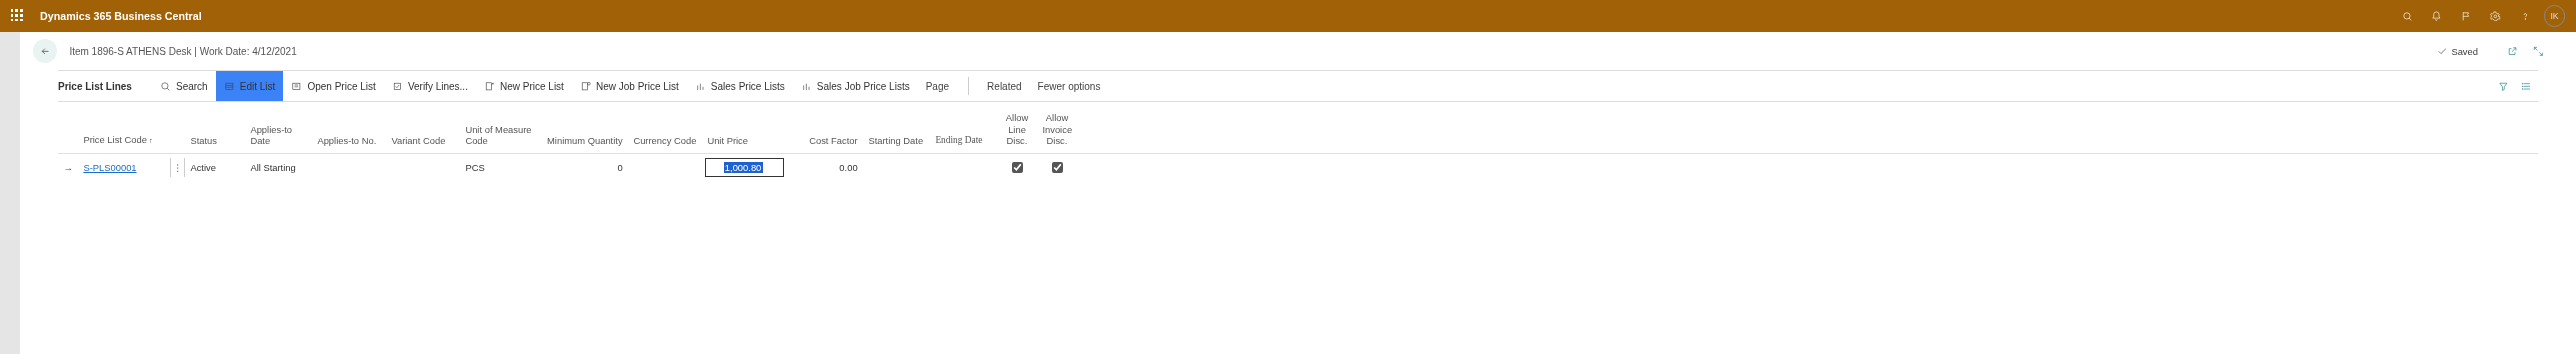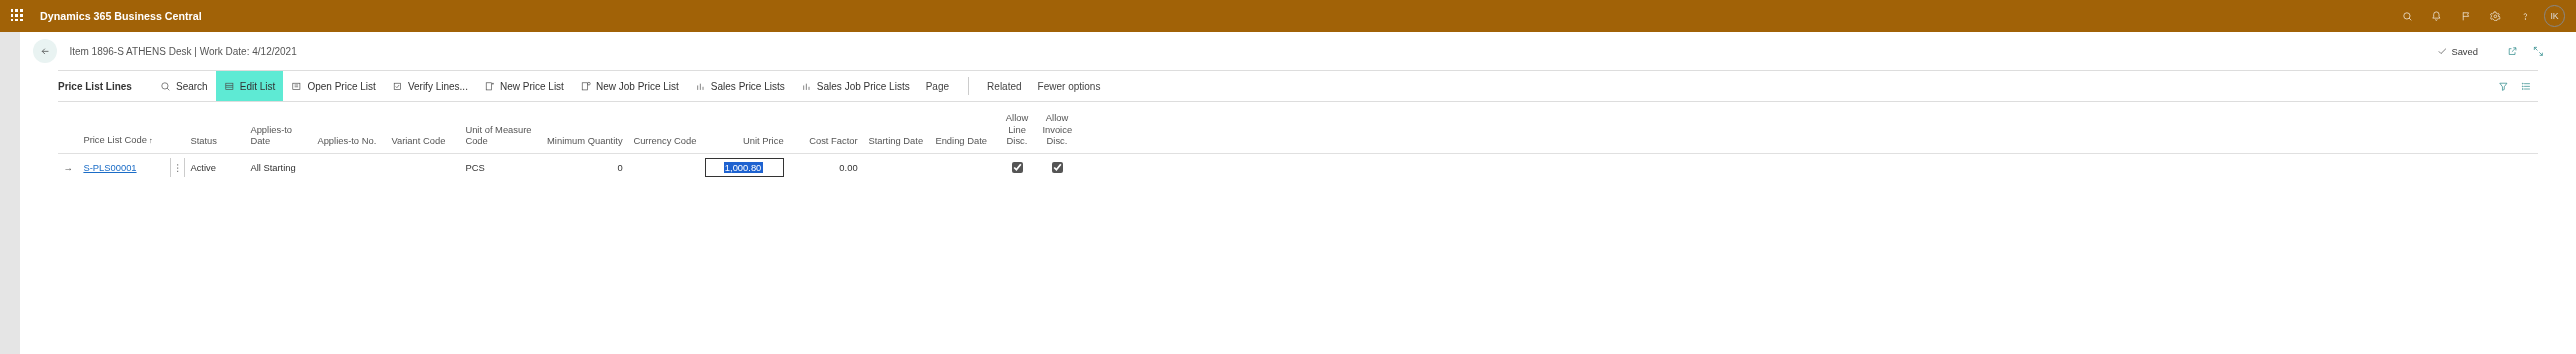--- a/index.html
+++ b/index.html
@@ -31,21 +31,21 @@
   .saved { color:#3a3a3a; font-size:9.4px; display:flex; align-items:center; margin-right:20px; }
   .saved svg { stroke:#3a3a3a; margin-right:4px; }
   .hdr-icon { width:21.5px; height:21.5px; display:flex; align-items:center; justify-content:center; color:#1a7f7f; margin-left:4px; }
   .hdr-icon svg { stroke:#1a7f7f; }
 
   
   .page-inner { padding: 0 38px; }
   .cmdbar { display:flex; align-items:center; height:32px; border-top:0.7px solid #ddd; border-bottom:0.7px solid #ddd; font-size:10px; color:#333; }
   .cmd-title { font-weight:600; margin-right:20px; }
   .cmd-btn { display:flex; align-items:center; height:100%; padding:0 8px; gap:5.4px; cursor:pointer; }
-  .cmd-btn.active { background:#5eead4; }
+  .cmd-btn.active { background:#3b82f6; }
   .cmd-btn svg { stroke:#4a4a4a; fill:none; flex-shrink:0; }
   .cmd-sep { width:0.7px; height:17.4px; background:#ccc; margin:0 10.7px; }
   .cmd-plain { color:#444; padding:0 8px; height:100%; display:flex; align-items:center; cursor:pointer; }
   .cmd-spacer { flex:1; }
   .cmd-right-icon { width:23px; height:23px; display:flex; align-items:center; justify-content:center; }
   .cmd-right-icon svg { stroke:#1a7f7f; }
 
   
   .grid { margin-top:16px; font-size:9.4px; color:#333; }
   .grid-head, .grid-row { display:flex; align-items:flex-end; }
@@ -59,24 +59,24 @@
   .c-sel   { width:20px; text-align:center; }
   .c-code  { width:87px; }
   .c-menu  { width:20px; text-align:center; }
   .c-status{ width:60px; }
   .c-appt  { width:67px; padding-right:0; }
   .c-appno { width:74px; }
   .c-var   { width:74px; }
   .c-uom   { width:81px; }
   .c-minq  { width:87px; text-align:right; }
   .c-curr  { width:74px; }
-  .c-price { width:87px; text-align:right; }
+  .c-price { width:87px; text-align:left; }
   .c-cfact { width:74px; text-align:right; }
   .c-sdate { width:67px; }
-  .c-edate { width:67px; }
+  .c-edate { width:67px;font-family:Liberation Serif, serif; }
   .c-aline { width:40px; text-align:center; }
   .c-ainv  { width:40px; text-align:center; }
 
   .sort-caret { font-size:7.4px; margin-left:2px; }
 
   .link { color:#1a6cc7; text-decoration:underline; }
 
   .row-menu { width:14.8px; height:19px; border-left:0.7px solid #ccc; border-right:0.7px solid #ccc; display:flex; align-items:center; justify-content:center; color:#666; }
 
   .cell-input { display:flex; justify-content:flex-end; }

